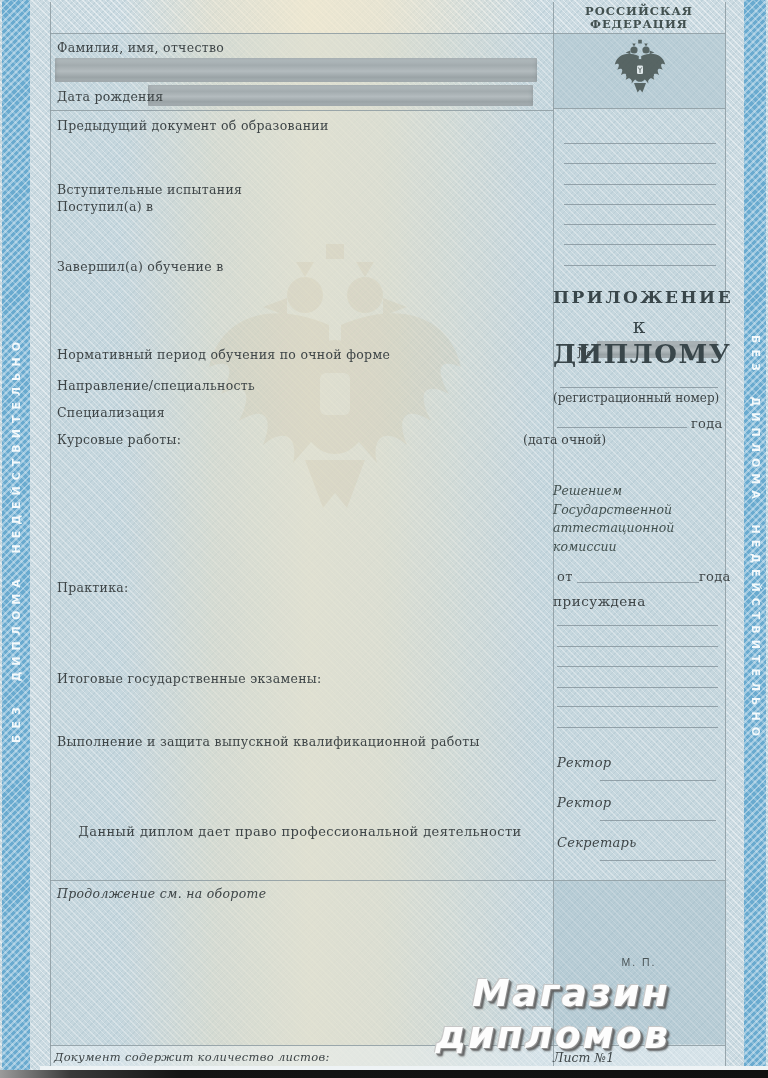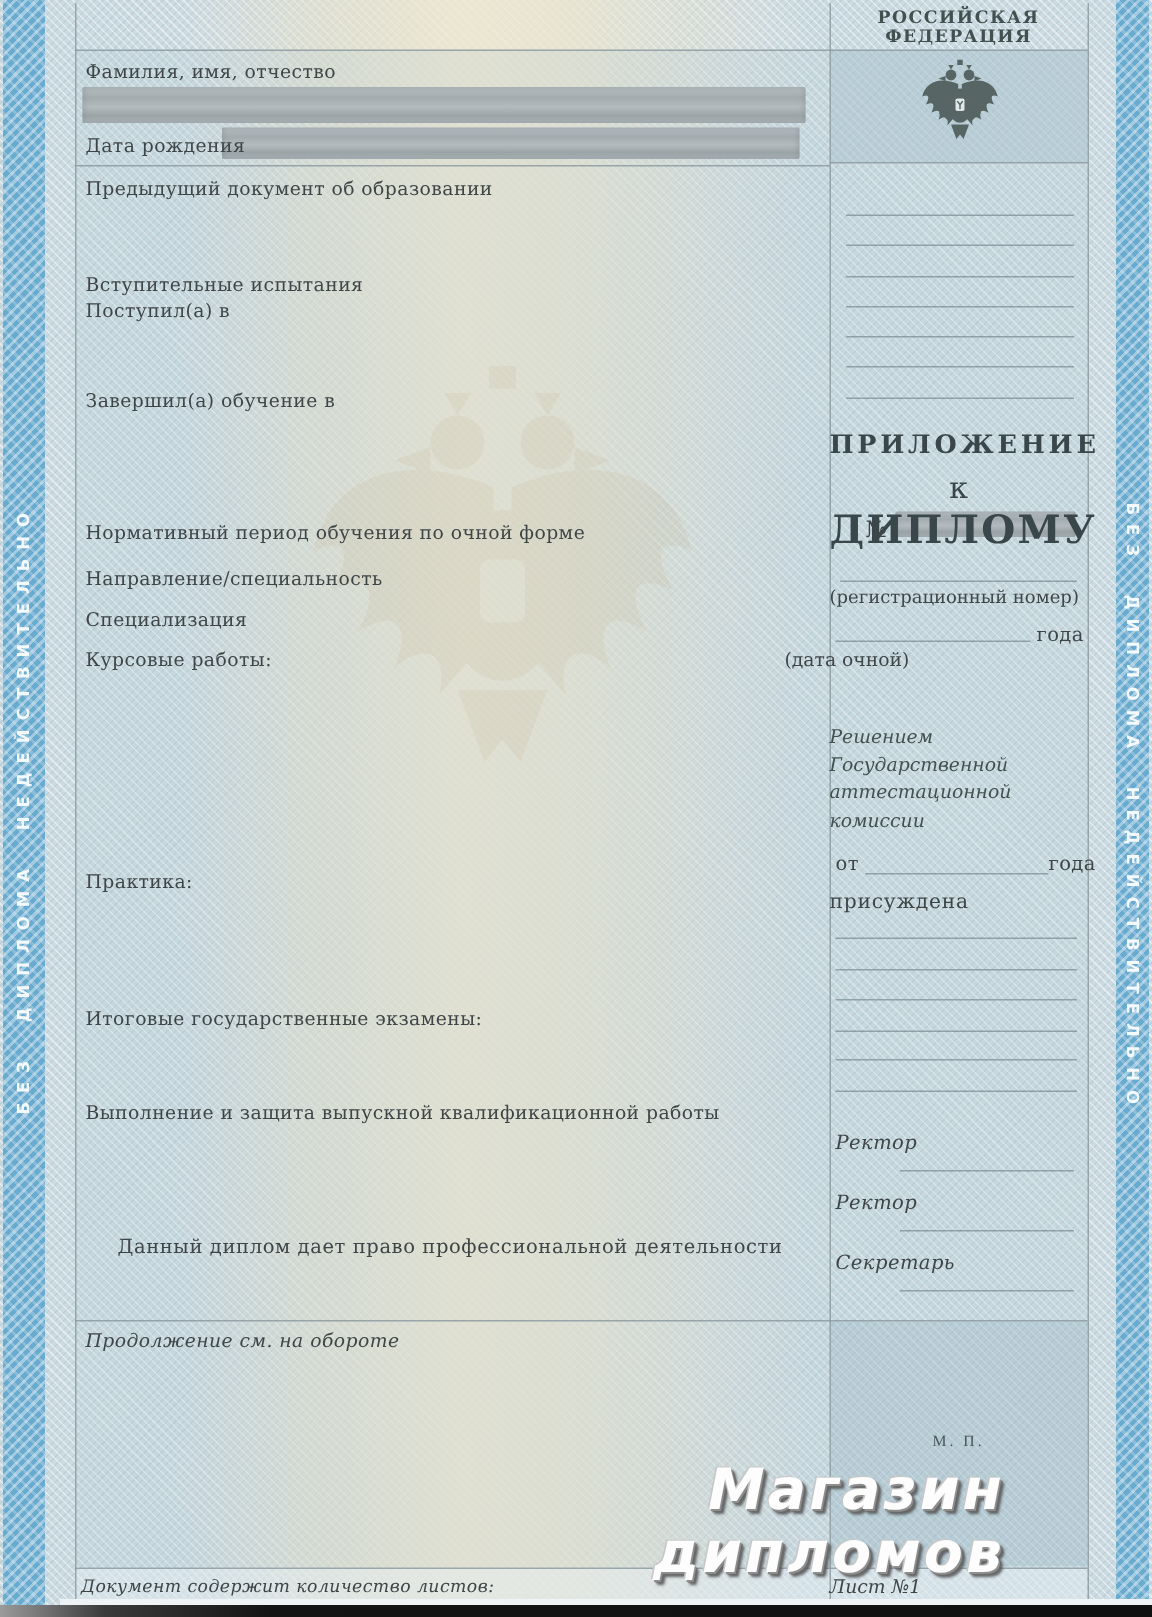--- a/index.html
+++ b/index.html
@@ -85,21 +85,21 @@
   }
 
   .black-strip{
     position:absolute;left:0;top:1070px;width:768px;height:8px;z-index:7;
     background:linear-gradient(90deg,#9b9b9b 0,#3a3a3a 70px,#141414 180px,#101010 100%);
   }
   .white-strip{position:absolute;left:40px;top:1066px;width:728px;height:4px;background:#eef3f5;z-index:6;}
 
   .ghost{opacity:.07;z-index:1;}
   .seal-mp{position:absolute;left:553px;top:956px;width:172px;text-align:center;z-index:4;
-    font-family:Liberation Serif, serif;font-size:10.5px;letter-spacing:2px;color:#4a5558;}
+    font-family:Liberation Sans, sans-serif;font-size:10.5px;letter-spacing:2px;color:#4a5558;}
 </style>
 </head>
 <body>
 
 <div class="page">
 
   <div class="cream abs"></div>
   <div class="abs form-tint"></div>
   <div class="abs eagle-band"></div>
   <div class="abs seal-cell-tint"></div>

